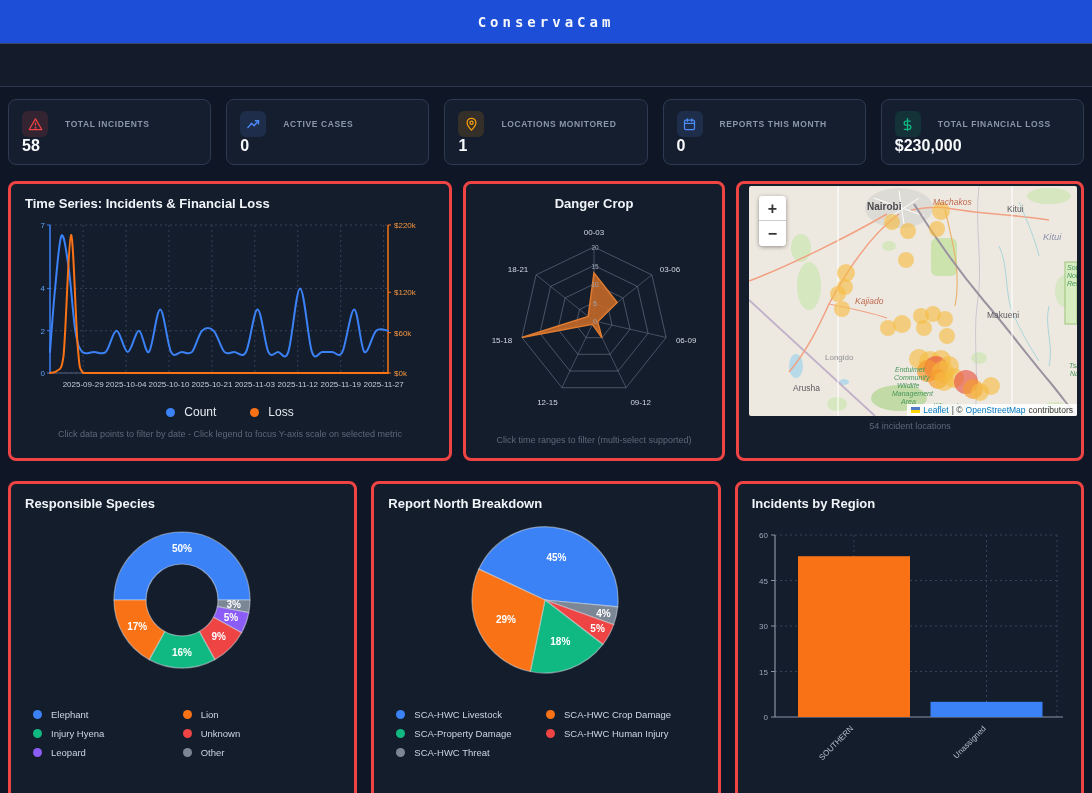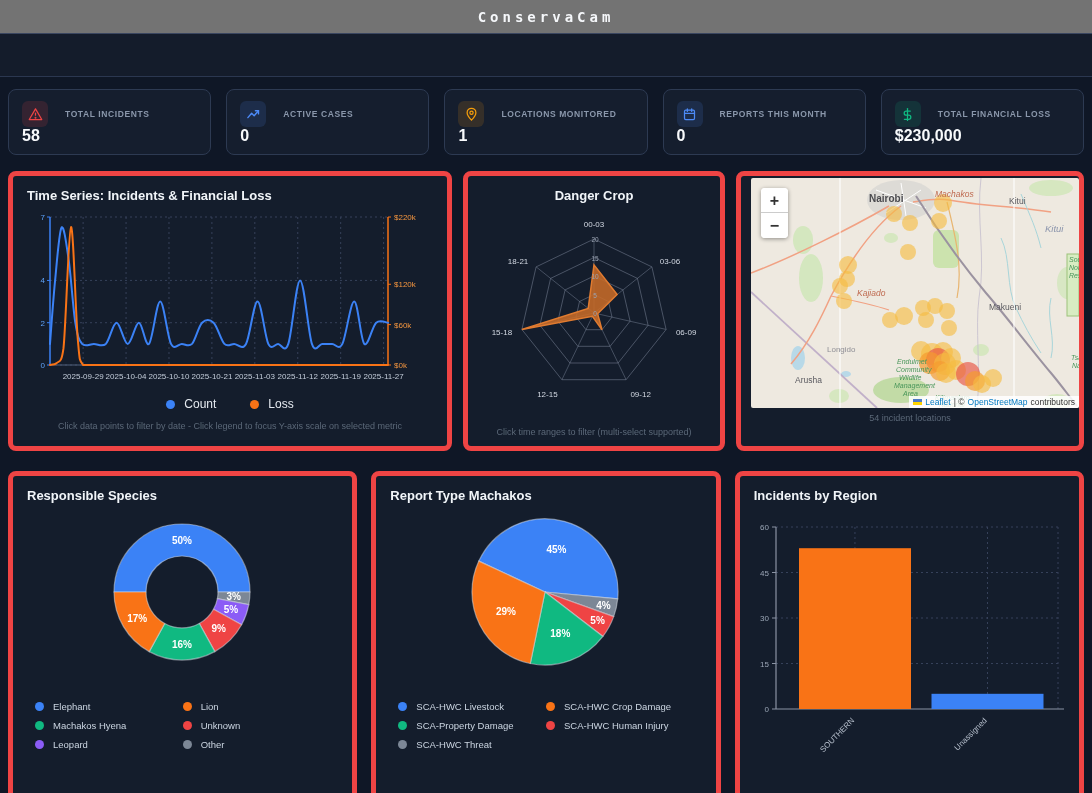--- a/index.html
+++ b/index.html
@@ -4,21 +4,21 @@
 <style>
   * { margin:0; padding:0; box-sizing:border-box; }
   html,body { width:1092px; height:793px; overflow:hidden; }
   body {
     background:#0f1726;
     font-family:"Liberation Sans", sans-serif;
     color:#e5eaf2;
   }
   
   .app-header {
-    height:34px; background:#737373; border-bottom:1px solid #3a4660;
+    height:44px; background:#1d4ed8; border-bottom:1px solid #3a4660;
     display:flex; align-items:center; justify-content:center;
   }
   .app-title {
     font-family:"DejaVu Sans Mono", monospace;
     font-weight:bold; font-size:14px; letter-spacing:4px; color:#f5f7fa;
   }
   .toolbar-strip {
     height:43px; background:#141c2b; border-bottom:1px solid #2b3750;
   }
   main { padding:0 8px; }
@@ -37,21 +37,21 @@
   .tint-red   { color:#ef4444; background:rgba(239,68,68,.14); }
   .tint-blue  { color:#4d8bf8; background:rgba(77,139,248,.14); }
   .tint-orange{ color:#f59e0b; background:rgba(245,158,11,.14); }
   .tint-green { color:#10b981; background:rgba(16,185,129,.14); }
   .stat-label { font-size:8.5px; font-weight:bold; letter-spacing:.6px; color:#8a97ab; }
   .stat-value { font-size:16px; font-weight:bold; color:#f8fafc; }
   
   .row2 { display:grid; grid-template-columns:444px 262px 1fr; gap:11px; }
   .row3 { display:grid; grid-template-columns:1fr 1fr 1fr; gap:14px; margin-top:20px; }
   .panel {
-    background:#141d2c; border:5px solid #ef4444; border-radius:8px; overflow:hidden; position:relative;
+    background:#141d2c; border:3px solid #ef4444; border-radius:8px; overflow:hidden; position:relative;
   }
   .row2 .panel { height:280px; }
   .row3 .panel { height:396px; }
   .panel-title {
     font-size:13px; font-weight:bold; color:#f1f5f9; padding:12px 14px 6px;
   }
   .panel-title.center { text-align:center; }
   .title-row { display:flex; align-items:flex-start; justify-content:space-between; padding-right:12px; }
   .expand-btn { background:none; border:none; cursor:pointer; padding:10px 2px 0 0; color:#9aa5b8; }
   .caption { text-align:center; font-size:9px; color:#5b6878; }
@@ -397,39 +397,39 @@
           <div class="leg-item">
             <span class="leg-dot" style="background: rgb(59, 130, 246);"></span>
             <span>Elephant</span>
           </div>
           <div class="leg-item">
             <span class="leg-dot" style="background: rgb(249, 115, 22);"></span>
             <span>Lion</span>
           </div>
           <div class="leg-item">
             <span class="leg-dot" style="background: rgb(16, 185, 129);"></span>
-            <span>Machakos Hyena</span>
+            <span>Injury Hyena</span>
           </div>
           <div class="leg-item">
             <span class="leg-dot" style="background: rgb(239, 68, 68);"></span>
             <span>Unknown</span>
           </div>
           <div class="leg-item">
             <span class="leg-dot" style="background: rgb(139, 92, 246);"></span>
             <span>Leopard</span>
           </div>
           <div class="leg-item">
             <span class="leg-dot" style="background: rgb(124, 135, 150);"></span>
             <span>Other</span>
           </div>
         </div>
     </div>
 
     <div class="panel">
-      <div class="panel-title">Report Type Machakos</div>
+      <div class="panel-title">Report North Breakdown</div>
       <svg width="321" height="158" viewBox="0 0 321 158" style="display:block;margin:4px auto 0;">
           <path d="M160 79L93.8 48.1A73 73 0 0 1 232.7 85.9Z" fill="#3b82f6" stroke="#dbe2ea" stroke-opacity="0.5" stroke-width="1.2"></path>
           <text x="171.5" y="40.2" text-anchor="middle" class="slice-label">45%</text>
           <path d="M160 79L232.7 85.9A73 73 0 0 1 228.7 103.6Z" fill="#7c8796" stroke="#dbe2ea" stroke-opacity="0.5" stroke-width="1.2"></path>
           <text x="218.4" y="95.5" text-anchor="middle" class="slice-label">4%</text>
           <path d="M160 79L228.7 103.6A73 73 0 0 1 217.9 123.4Z" fill="#ef4444" stroke="#dbe2ea" stroke-opacity="0.5" stroke-width="1.2"></path>
           <text x="212.6" y="111.1" text-anchor="middle" class="slice-label">5%</text>
           <path d="M160 79L217.9 123.4A73 73 0 0 1 145.3 150.5Z" fill="#10b981" stroke="#dbe2ea" stroke-opacity="0.5" stroke-width="1.2"></path>
           <text x="175.3" y="123.5" text-anchor="middle" class="slice-label">18%</text>
           <path d="M160 79L145.3 150.5A73 73 0 0 1 93.8 48.1Z" fill="#f97316" stroke="#dbe2ea" stroke-opacity="0.5" stroke-width="1.2"></path>

